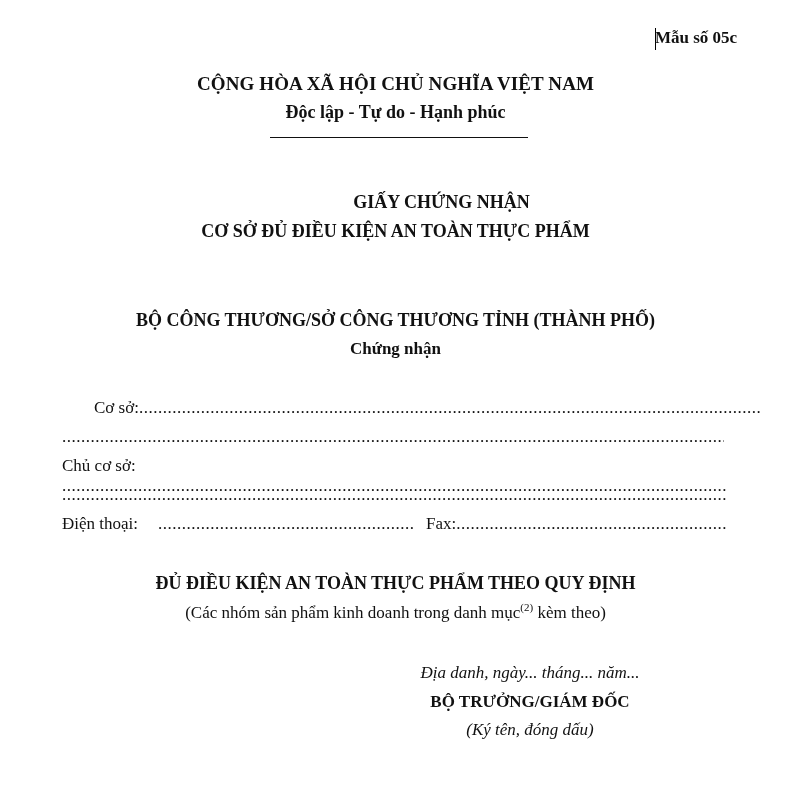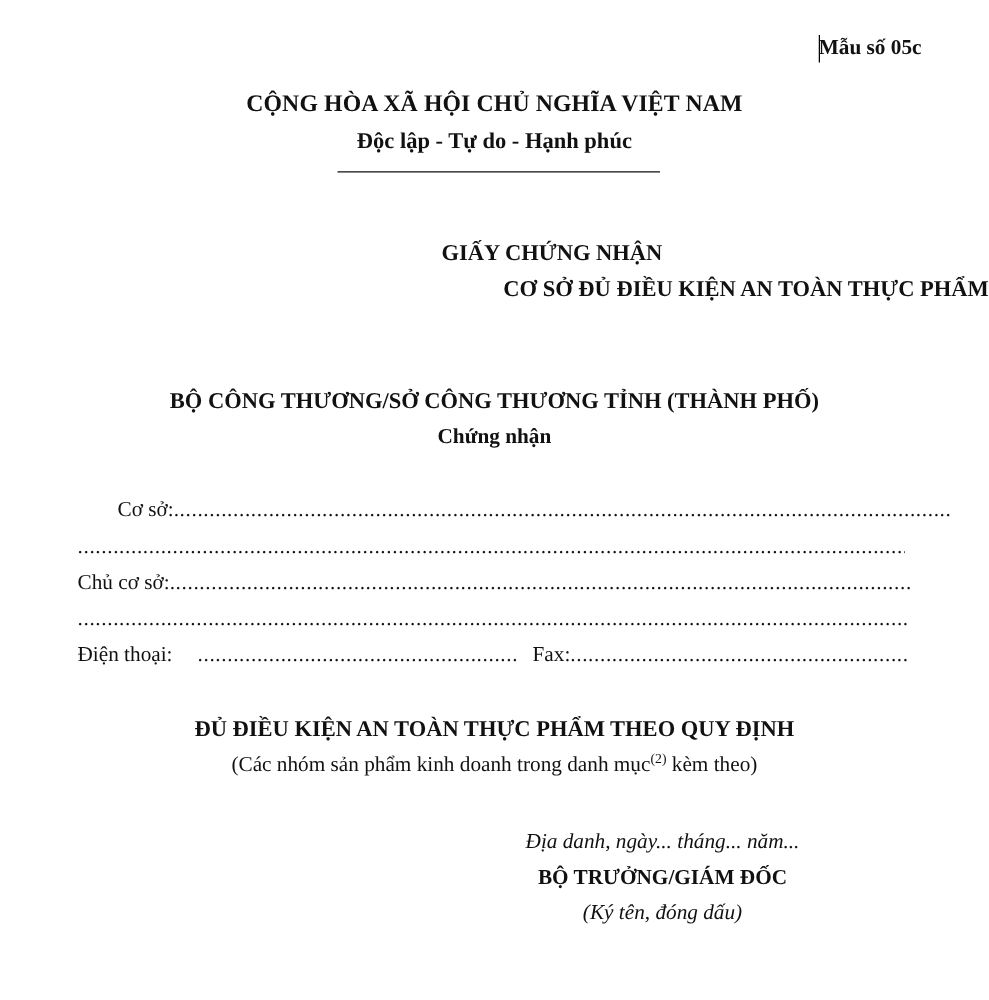--- a/index.html
+++ b/index.html
@@ -38,21 +38,21 @@
     #motto-divider {
       position: absolute;
       top: 137px;
       left: 270px;
       width: 258px;
       height: 1px;
       background: #111;
     }
 
     #cert-title-1 { top: 192px; font-size: 18px; font-weight: bold; padding-left: 46px; }
-    #cert-title-2 { top: 221px; font-size: 18px; font-weight: bold; text-align: right; }
+    #cert-title-2 { top: 221px; font-size: 18px; font-weight: bold; }
 
     #issuer { top: 310px; font-size: 18px; font-weight: bold; }
     #certifies { top: 339px; font-size: 17px; font-weight: bold; }
 
     .field-row {
       position: absolute;
       left: 62px;
       width: 666px;
       font-size: 17px;
       white-space: nowrap;
@@ -62,21 +62,21 @@
     }
     .field-row .label { flex: 0 0 auto; }
     .field-row .dots {
       flex: 1 1 auto;
       overflow: hidden;
       letter-spacing: 0.5px;
     }
     .field-row sup { font-size: 11px; }
     #row-1 { top: 398px; margin-left: 32px; }
     #row-2 { top: 427px; width: 662px; }
-    #row-3 { top: 456px; }
+    #row-3 { top: 456px; flex-direction: column; }
     #row-4 { top: 485px; }
     #row-5 { top: 514px; }
     #row-5 .phone-part { flex: 0 0 352px; display: flex; overflow: hidden; gap: 20px; }
     #row-5 .fax-part { flex: 1 1 auto; display: flex; overflow: hidden; margin-left: 12px; }
 
     #qualified-title { top: 573px; font-size: 18px; font-weight: bold; }
     #qualified-note { top: 601px; font-size: 17px; }
     #qualified-note sup { font-size: 11px; }
 
     .sign-block { left: 380px; width: 300px; text-align: center; }

